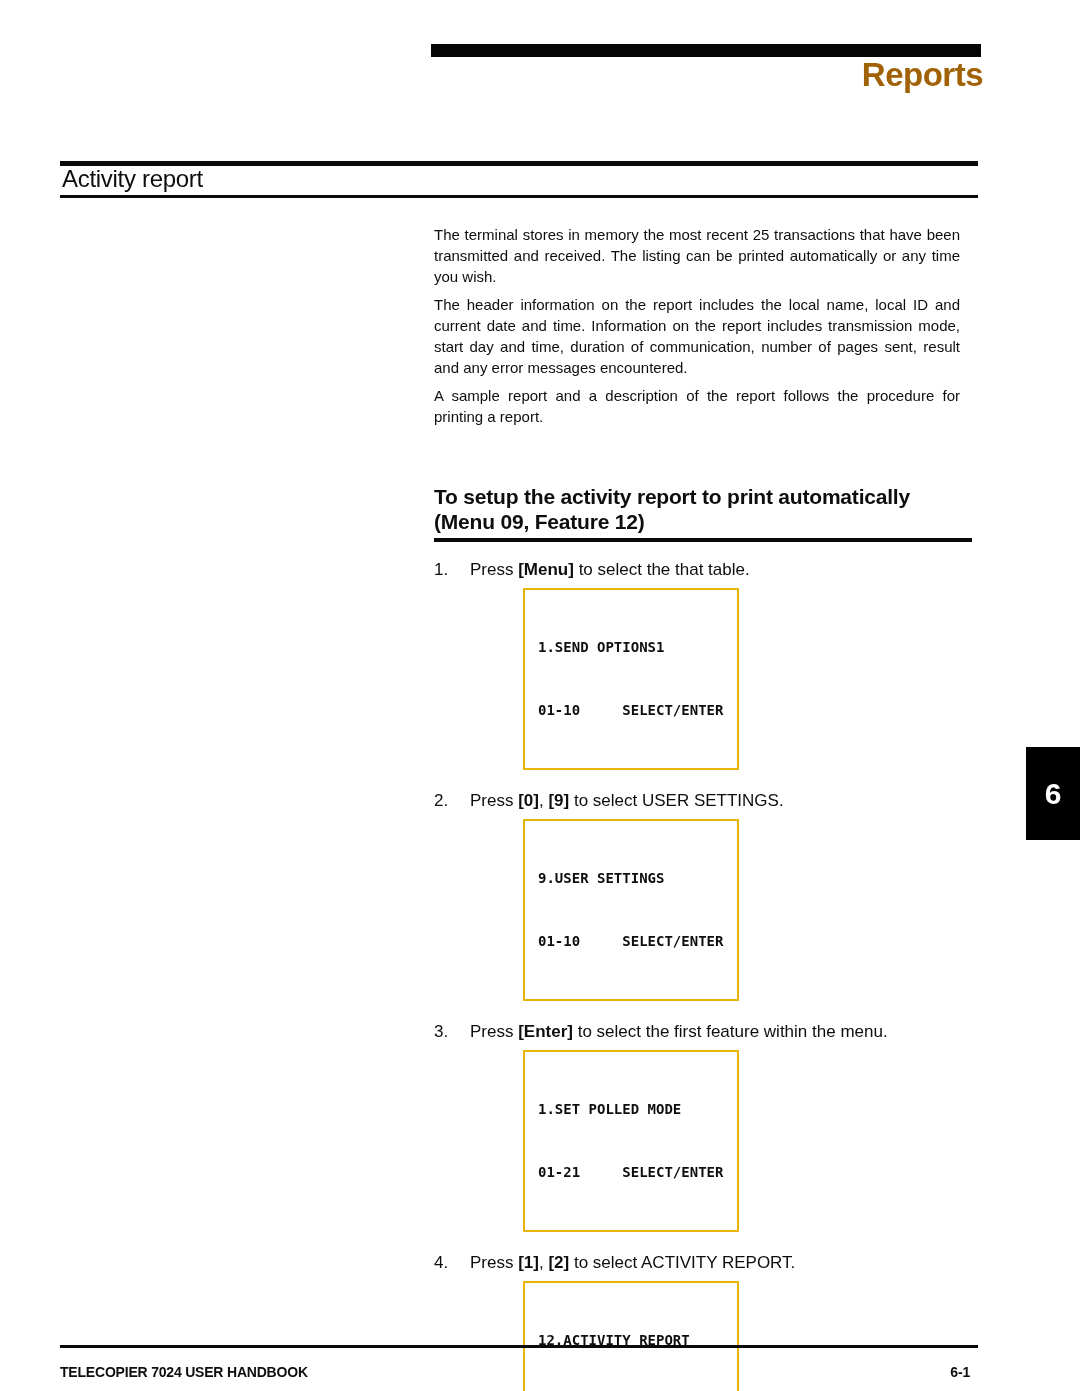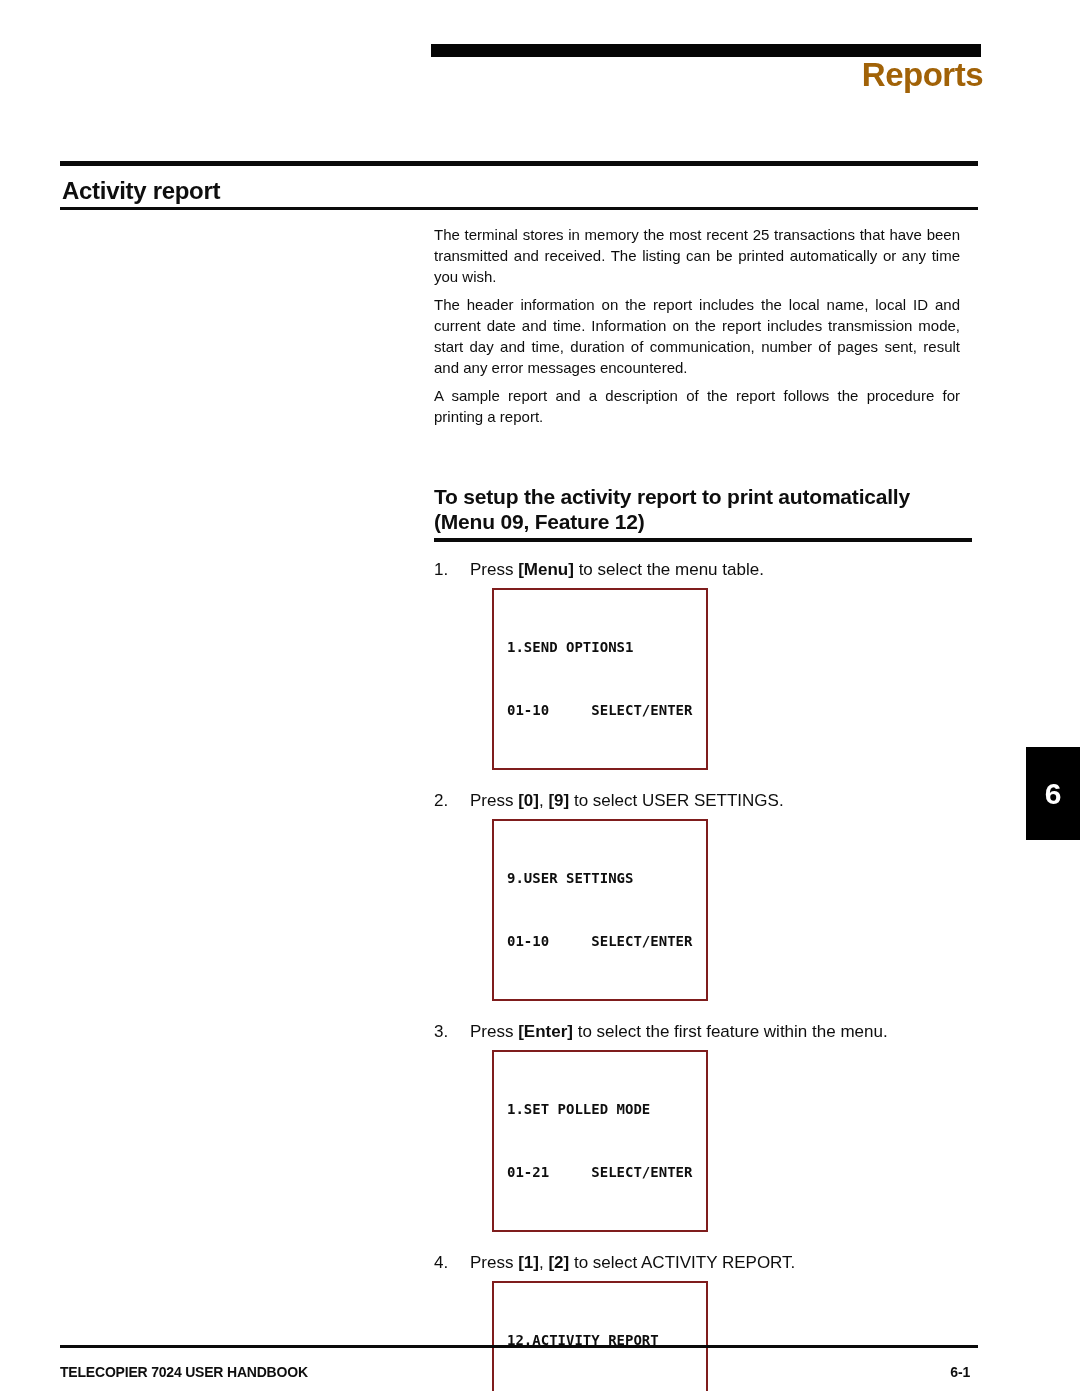--- a/index.html
+++ b/index.html
@@ -21,45 +21,45 @@
     position:absolute; top:56px; right:97px;
     font-size:33px; font-weight:bold; letter-spacing:-0.5px;
     color:#a16207;
   }
 
   
   .section-head { position:absolute; left:60px; top:161px; width:918px; }
   .rule-thick { height:5px; background:#0a0a0a; }
   .rule-thin  { height:3px; background:#0a0a0a; }
   .section-title {
-    font-size:24px; font-weight:bold; letter-spacing:-0.3px;
-    padding:12px 2px 3px 2px; line-height:26px;
+    font-size:24px; font-weight:normal; letter-spacing:-0.3px;
+    padding:0 2px 3px 2px; line-height:26px;
   }
 
   
   .content { position:absolute; left:434px; top:224px; width:538px; }
   .content p {
     margin:0 12px 7px 0;
     font-size:15px; line-height:21px;
     text-align:justify; text-justify:inter-word;
   }
   .proc-heading {
     margin-top:57px;
     font-size:21px; font-weight:bold; line-height:25px;
     letter-spacing:-0.2px;
   }
   .proc-rule { height:4px; background:#0a0a0a; margin-top:4px; margin-bottom:17px; }
 
   
   .step-line { font-size:17px; line-height:22px; }
   .step-num  { display:inline-block; width:36px; }
   .lcd {
-    margin:7px 0 20px 58px;
+    margin:7px 0 20px 89px;
     width:216px;
-    border:2px solid #7f1d1d;
+    border:2px solid #eab308;
     box-sizing:border-box;
     padding:5px 0 5px 13px;
     font-family:"DejaVu Sans Mono", monospace;
     font-weight:bold;
     font-size:14px; line-height:21px;
     white-space:pre;
     background:#ffffff;
   }
 
   
@@ -102,21 +102,21 @@
 
     <div class="proc-heading">
       <div>To setup the activity report to print automatically</div>
       <div>(Menu 09, Feature 12)</div>
     </div>
     <div class="proc-rule"></div>
 
     <div class="steps">
   <div class="step">
     <div class="step-line">
-      <span class="step-num">1.</span><span class="step-text"><span>Press </span><b>[Menu]</b><span> to select the menu table.</span></span>
+      <span class="step-num">1.</span><span class="step-text"><span>Press </span><b>[Menu]</b><span> to select the that table.</span></span>
     </div>
     <div class="lcd">
       <div class="lcd-line">1.SEND OPTIONS1</div>
       <div class="lcd-line">01-10     SELECT/ENTER</div>
     </div>
   </div>
 
   <div class="step">
     <div class="step-line">
       <span class="step-num">2.</span><span class="step-text"><span>Press </span><b>[0]</b><span>, </span><b>[9]</b><span> to select USER SETTINGS.</span></span>

